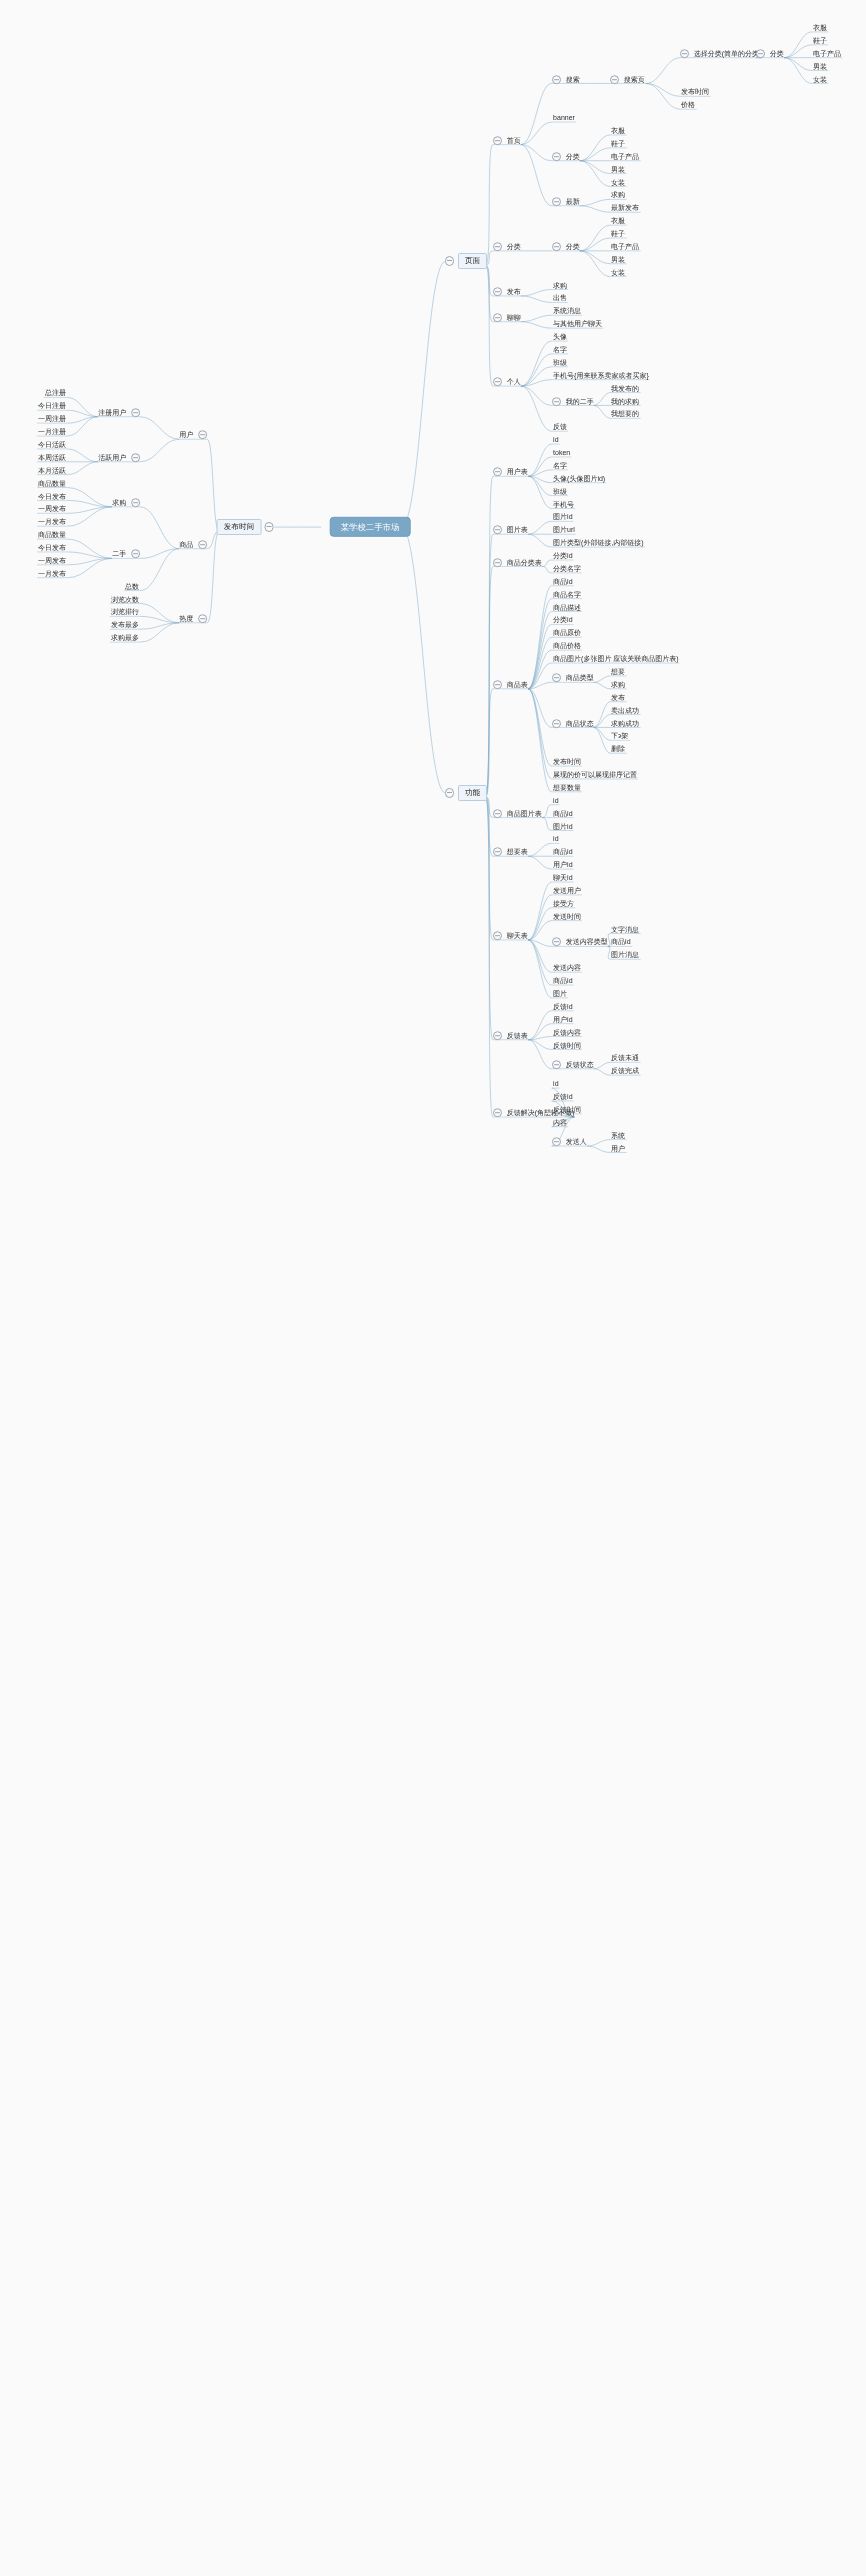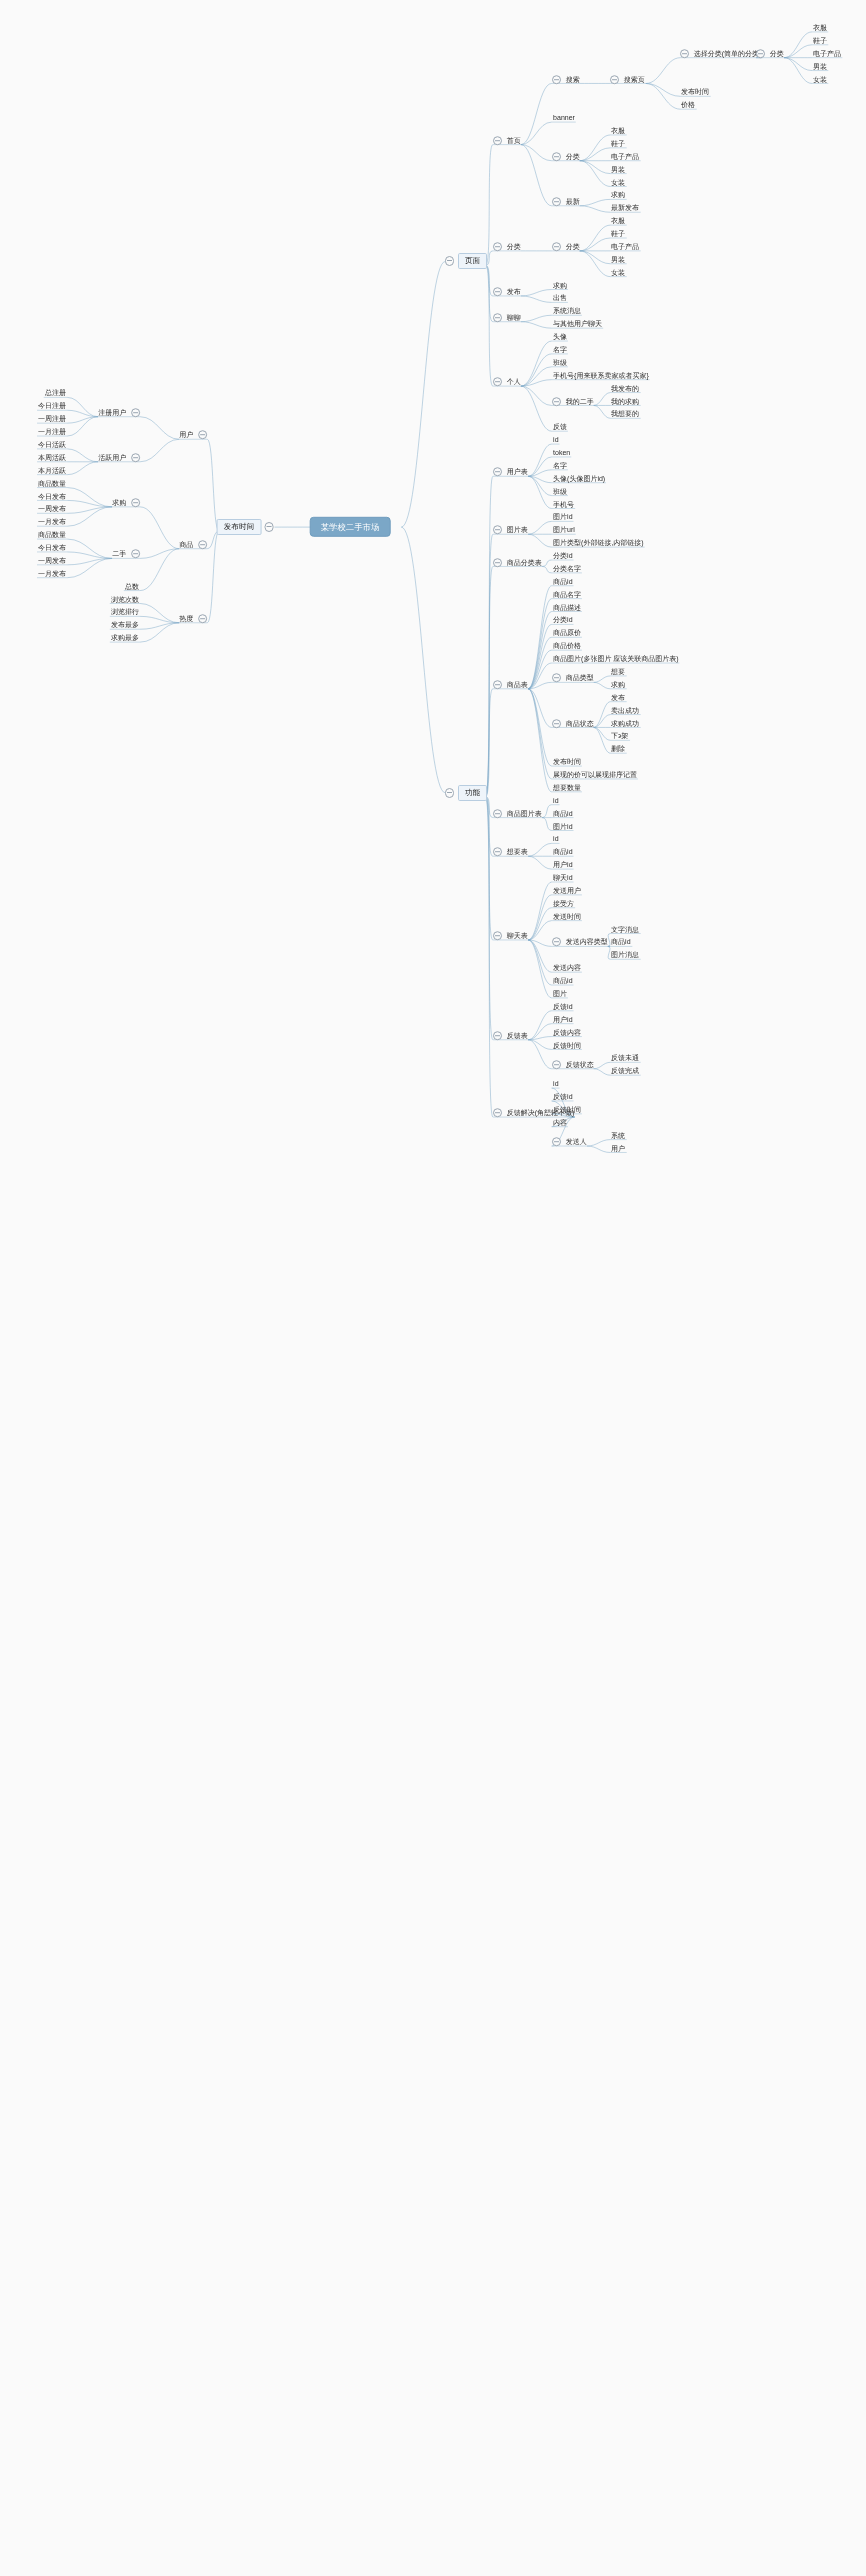--- a/index.html
+++ b/index.html
@@ -314,21 +314,21 @@
       <path d="M 250 1123.625 L 196 1123.625" fill="none" stroke="#7ba7c7" stroke-width="1" opacity="0.7"></path>
       <path d="M 320 1112.125 C 288.5 1112.125, 281.5 1123.625, 250 1123.625" fill="none" stroke="#7ba7c7" stroke-width="1" opacity="0.85"></path>
       <path d="M 250 1146.625 L 196 1146.625" fill="none" stroke="#7ba7c7" stroke-width="1" opacity="0.7"></path>
       <path d="M 320 1112.125 C 288.5 1112.125, 281.5 1146.625, 250 1146.625" fill="none" stroke="#7ba7c7" stroke-width="1" opacity="0.85"></path>
       <path d="M 391 948.25 C 379 948.25, 382 1112.125, 370 1112.125" fill="none" stroke="#7ba7c7" stroke-width="1" opacity="0.85"></path>
       <path d="M 716.5 941.25 C 751.825 941.25, 759.675 466.875, 795 466.875" fill="none" stroke="#7ba7c7" stroke-width="1" opacity="0.85"></path>
       <path d="M 716.5 941.25 C 751.825 941.25, 759.675 1415.625, 795 1415.625" fill="none" stroke="#7ba7c7" stroke-width="1" opacity="0.85"></path>
       <path d="M 573.5 941.25 C 535.925 941.25, 527.575 941.25, 490 941.25" fill="none" stroke="#7ba7c7" stroke-width="1" opacity="0.85"></path>
     </svg>
   <div id="nodes">
-      <div class="node" style="transform: translate(-50%, -50%); left: 350px; top: 527px;"><span class="n-root lbl">某学校二手市场</span></div>
+      <div class="node" style="transform: translate(-50%, -50%); left: 370px; top: 527px;"><span class="n-root lbl">某学校二手市场</span></div>
       <div class="node " style="left: 445px; top: 261px;"><span class="tog"></span><span class="n-l1 lbl">页面</span></div>
       <div class="node " style="left: 493px; top: 141px;"><span class="tog"></span><span class="n-mid lbl">首页</span></div>
       <div class="node " style="left: 552px; top: 80px;"><span class="tog"></span><span class="n-mid lbl">搜索</span></div>
       <div class="node " style="left: 610px; top: 80px;"><span class="tog"></span><span class="n-mid lbl">搜索页</span></div>
       <div class="node " style="left: 680px; top: 54px;"><span class="tog"></span><span class="n-mid lbl">选择分类(简单的分类)</span></div>
       <div class="node " style="left: 756px; top: 54px;"><span class="tog"></span><span class="n-mid lbl">分类</span></div>
       <div class="node " style="left: 812px; top: 28px;"><span class="n-leaf lbl">衣服</span></div>
       <div class="node " style="left: 812px; top: 41px;"><span class="n-leaf lbl">鞋子</span></div>
       <div class="node " style="left: 812px; top: 54px;"><span class="n-leaf lbl">电子产品</span></div>
       <div class="node " style="left: 812px; top: 67px;"><span class="n-leaf lbl">男装</span></div>

